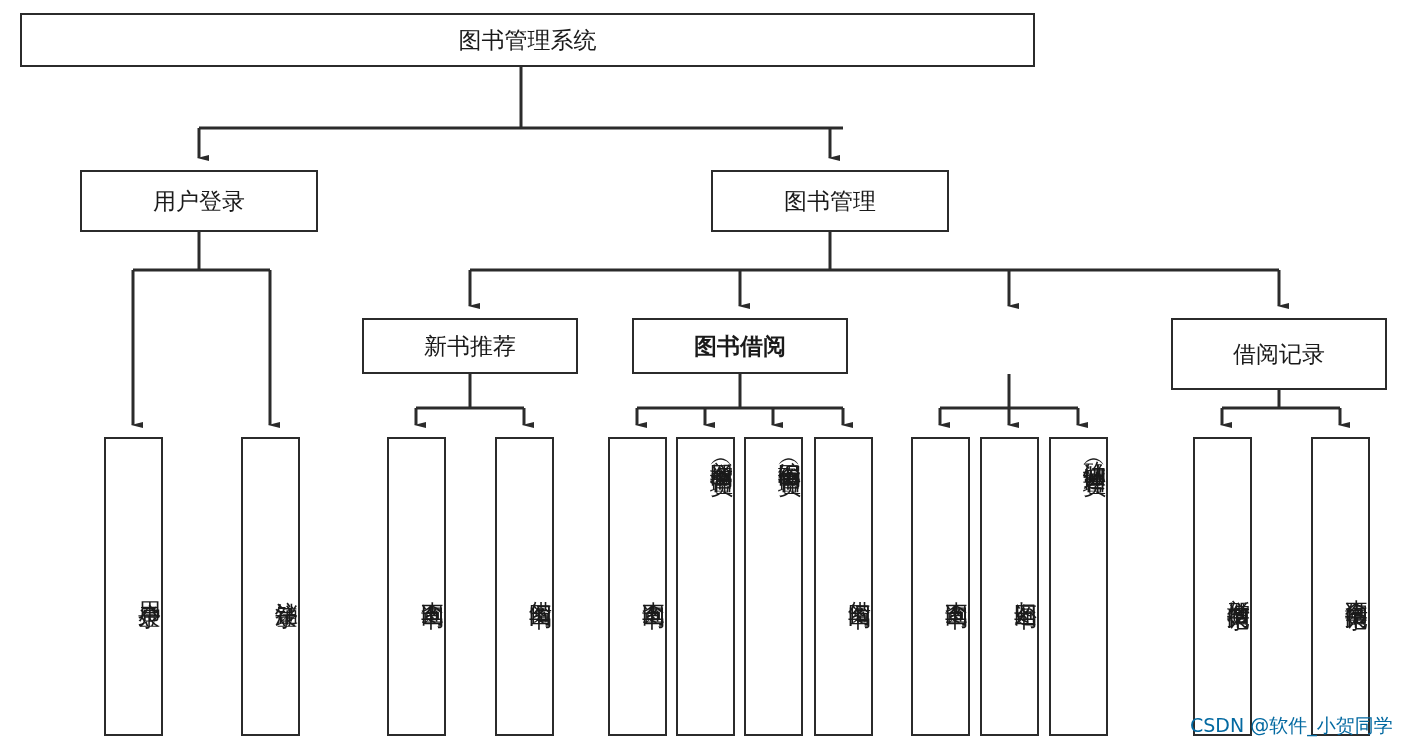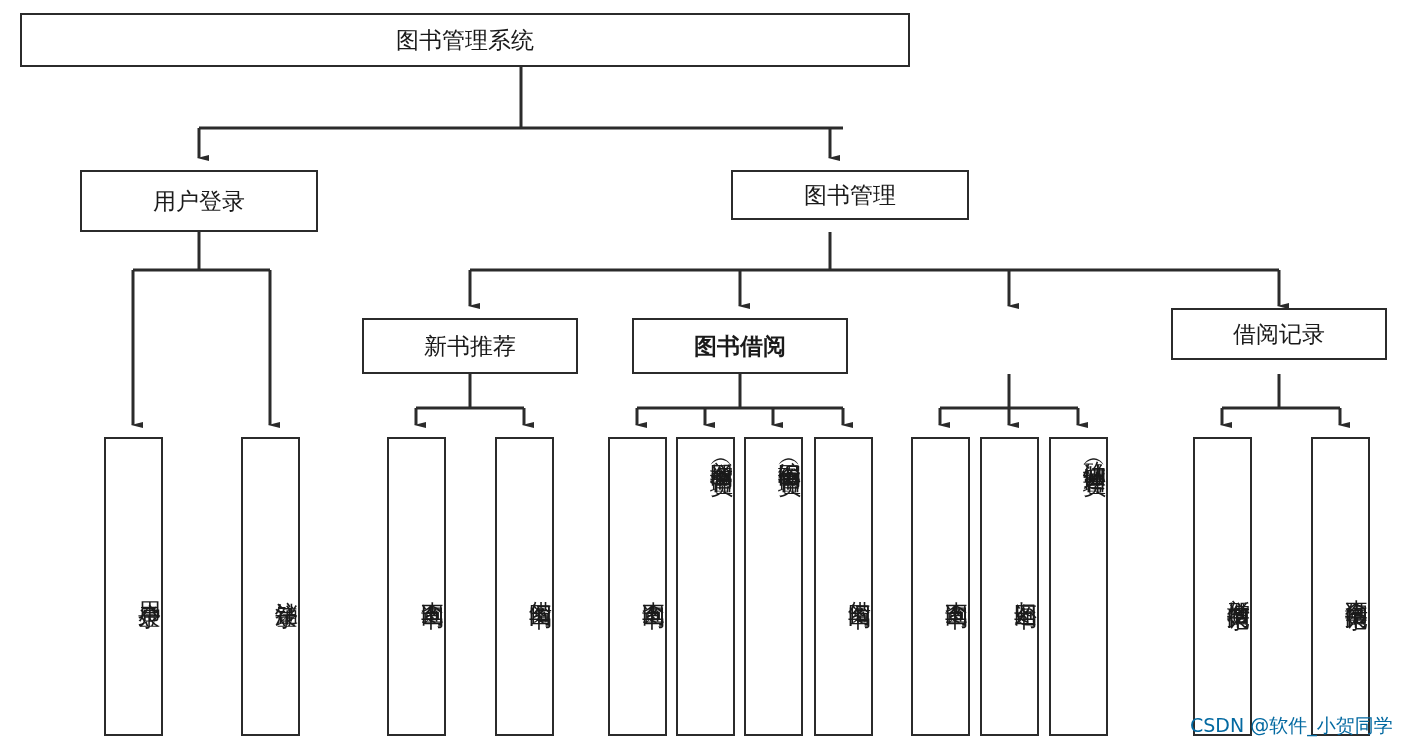--- a/index.html
+++ b/index.html
@@ -120,38 +120,38 @@
       <path d="M1009,408 L1009,425" marker-end="url(#arrow)"></path>
       <path d="M1078,408 L1078,425" marker-end="url(#arrow)"></path>
 
       <path d="M1279,374 L1279,408"></path>
       <path d="M1222,408 L1340,408"></path>
       <path d="M1222,408 L1222,425" marker-end="url(#arrow)"></path>
       <path d="M1340,408 L1340,425" marker-end="url(#arrow)"></path>
     </g>
   </svg>
 
-  <div class="node root horiz" style="left:20px; top:13px; width:890px; height:54px;">
+  <div class="node root horiz" style="left:20px; top:13px; width:1015px; height:54px;">
     <span class="label">图书管理系统</span>
   </div>
 
   <div class="node horiz" style="left:80px; top:170px; width:238px; height:62px;">
     <span class="label">用户登录</span>
   </div>
-  <div class="node horiz" style="left:731px; top:170px; width:238px; height:50px;">
+  <div class="node horiz" style="left:711px; top:170px; width:238px; height:62px;">
     <span class="label">图书管理</span>
   </div>
 
   <div class="node horiz" style="left:362px; top:318px; width:216px; height:56px;">
     <span class="label">新书推荐</span>
   </div>
   <div class="node horiz" style="left:632px; top:318px; width:216px; height:56px;font-weight:bold;">
     <span class="label">图书借阅</span>
   </div>
-  <div class="node horiz" style="left:1171px; top:308px; width:216px; height:52px;">
+  <div class="node horiz" style="left:1171px; top:318px; width:216px; height:72px;">
     <span class="label">借阅记录</span>
   </div>
 
   <div class="node vert center" style="left:104px; top:437px; width:59px; height:299px;">
     <span class="label">用户登录</span>
   </div>
   <div class="node vert center" style="left:241px; top:437px; width:59px; height:299px;">
     <span class="label">注销登录</span>
   </div>
 

